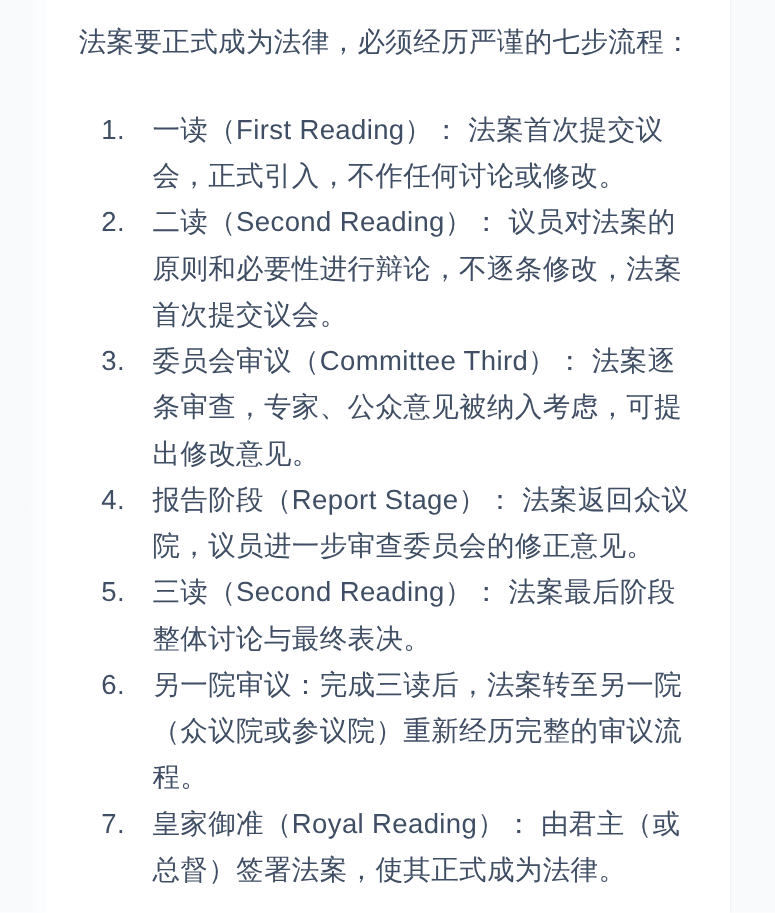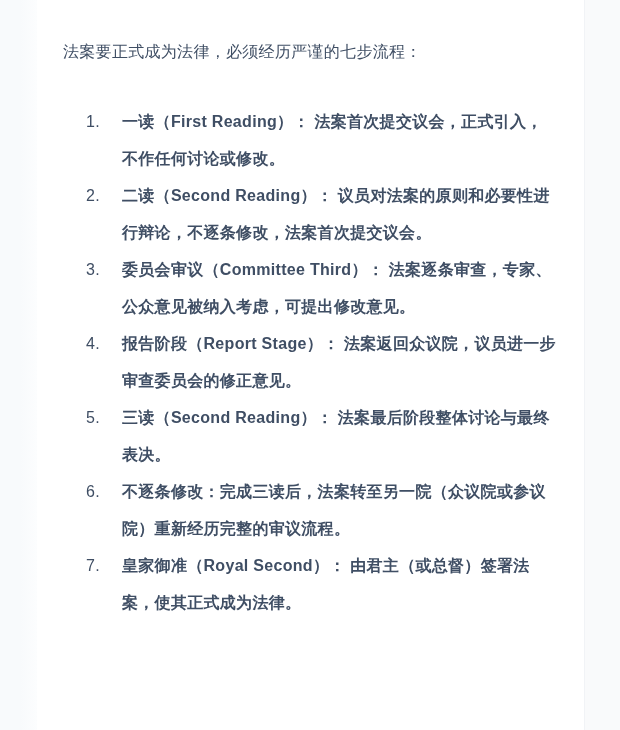--- a/index.html
+++ b/index.html
@@ -28,22 +28,22 @@
   }
   .edge-strip.right {
     right: 0;
     width: 35px;
     background: #f9fafb;
     border-left: 1px solid #f1f3f6;
   }
   .content {
     position: relative;
     box-sizing: border-box;
-    padding: 33px 63px 0 63px;
-    font-size: 16px;
+    padding: 15px 63px 0 63px;
+    font-size: 22px;
     line-height: 37px;
     letter-spacing: 0.3px;
   }
   .intro {
     margin: 0;
   }
   ol.steps {
     list-style: none;
     margin: 33px 0 0 0;
     padding: 0;
@@ -55,21 +55,20 @@
   ol.steps .num {
     flex: 0 0 59px;
     box-sizing: border-box;
     text-align: right;
     padding-right: 22px;
     white-space: nowrap;
   }
   ol.steps .txt {
     flex: 1 1 auto;
     min-width: 0;
-    font-weight: bold;
   }
 </style>
 </head>
 <body>
 
 <div class="edge-strip left"></div>
 <div class="edge-strip right"></div>
 
 <main class="content">
   <p class="intro">法案要正式成为法律，必须经历严谨的七步流程：</p>
@@ -89,20 +88,20 @@
     <li>
       <span class="num">4.</span>
       <span class="txt">报告阶段（Report Stage）： 法案返回众议院，议员进一步审查委员会的修正意见。</span>
     </li>
     <li>
       <span class="num">5.</span>
       <span class="txt">三读（Second Reading）： 法案最后阶段整体讨论与最终表决。</span>
     </li>
     <li>
       <span class="num">6.</span>
-      <span class="txt">不逐条修改：完成三读后，法案转至另一院（众议院或参议院）重新经历完整的审议流程。</span>
+      <span class="txt">另一院审议：完成三读后，法案转至另一院（众议院或参议院）重新经历完整的审议流程。</span>
     </li>
     <li>
       <span class="num">7.</span>
-      <span class="txt">皇家御准（Royal Second）： 由君主（或总督）签署法案，使其正式成为法律。</span>
+      <span class="txt">皇家御准（Royal Reading）： 由君主（或总督）签署法案，使其正式成为法律。</span>
     </li>
   </ol>
 </main>
 
 </body></html>

